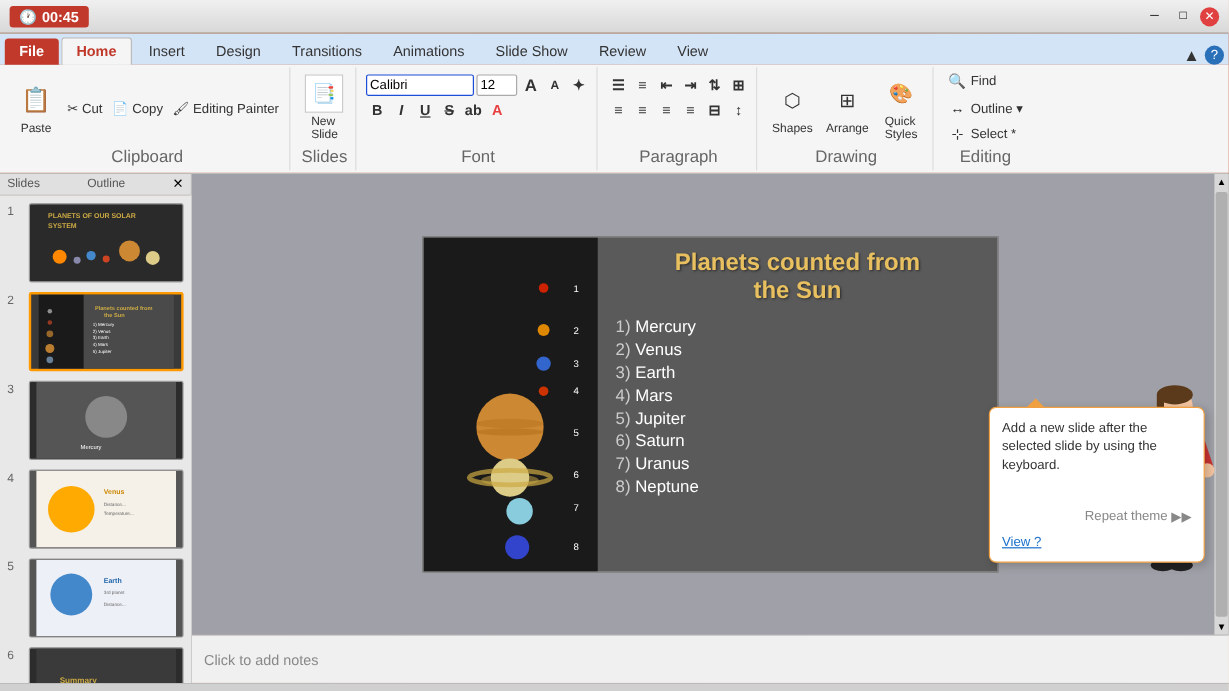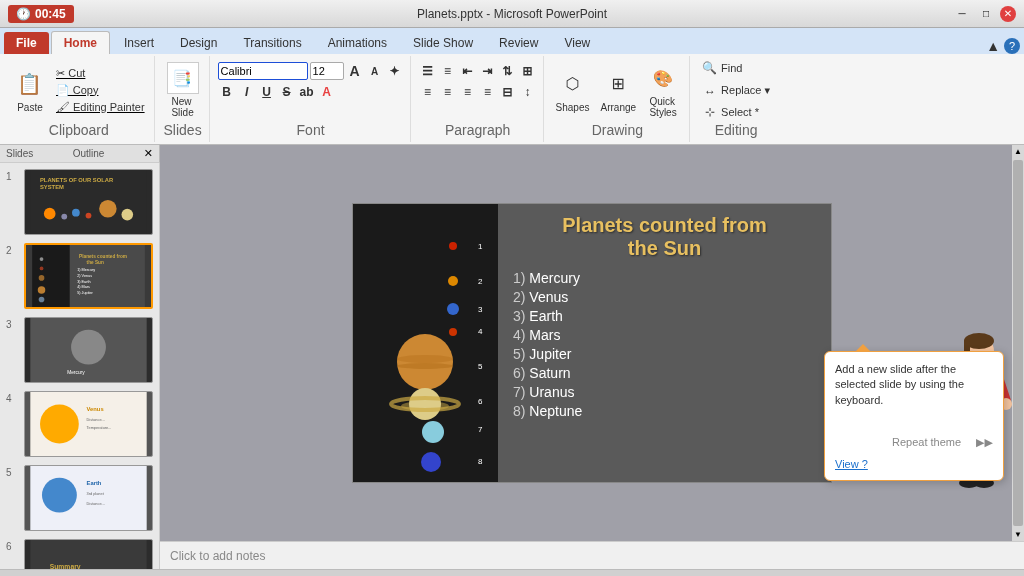--- a/index.html
+++ b/index.html
@@ -308,36 +308,36 @@
     }
     .tooltip-link {
       color: #1a6fcc;
       cursor: pointer;
       text-decoration: underline;
       margin-top: 44px;
     }
     .repeat-theme {
       display: flex;
       align-items: center;
-      gap: 15px;
+      gap: 3px;
       color: #888;
     }
 
     
     .character {
       position: absolute;
       right: 10px;
       bottom: 10px;
       width: 80px;
       height: 200px;
     }
 
     
     .notes-bar {
-      height: 28px;
+      height: 40px;
       background: #f0f0f0;
       border-top: 1px solid #ccc;
       display: flex;
       align-items: center;
       padding: 0 10px;
       font-size: 12px;
       color: #888;
       cursor: text;
     }
 
@@ -416,21 +416,20 @@
 </head>
 <body>
 
 <div class="title-bar">
   <div style="display:flex;align-items:center;gap:6px;">
     <div class="timer">
       <span style="font-size:12px;">🕐</span>
       <span>00:45</span>
     </div>
   </div>
-  <div class="title-bar-text">Planets.pptx - Microsoft PowerPoint</div>
   <div class="title-bar-controls">
     <div class="title-bar-btn">─</div>
     <div class="title-bar-btn">□</div>
     <div class="title-bar-btn close">✕</div>
   </div>
 </div>
 
 <div class="ribbon-container">
   <div class="ribbon-tabs">
     <div class="ribbon-tab file-tab">File</div>
@@ -449,21 +448,21 @@
   </div>
 
   <div class="ribbon-body">
 
     <div class="ribbon-group">
       <div class="ribbon-group-inner">
         <div class="ribbon-btn">
           <div class="icon-large">📋</div>
           <span>Paste</span>
         </div>
-        <div style="display:flex;flex-direction:column;gap:2px;text-decoration:underline;">
+        <div style="display:flex;flex-direction:row;gap:2px;">
           <div class="ribbon-btn-small">✂ Cut</div>
           <div class="ribbon-btn-small">📄 Copy</div>
           <div class="ribbon-btn-small">🖌 Editing Painter</div>
         </div>
       </div>
       <div class="ribbon-group-label">Clipboard</div>
     </div>
 
     <div class="ribbon-group">
       <div class="ribbon-group-inner">
@@ -545,21 +544,21 @@
     </div>
 
     <div class="ribbon-group" style="border-right:none;">
       <div class="editing-btns">
         <div class="editing-btn">
           <div class="editing-icon">🔍</div>
           <span>Find</span>
         </div>
         <div class="editing-btn">
           <div class="editing-icon">↔</div>
-          <span>Replace ▾</span>
+          <span>Outline ▾</span>
         </div>
         <div class="editing-btn">
           <div class="editing-icon">⊹</div>
           <span>Select *</span>
         </div>
       </div>
       <div class="ribbon-group-label">Editing</div>
     </div>
   </div>
 </div>

